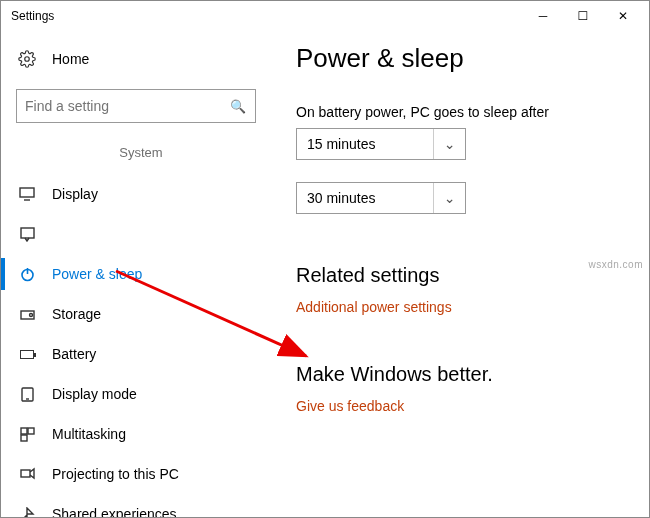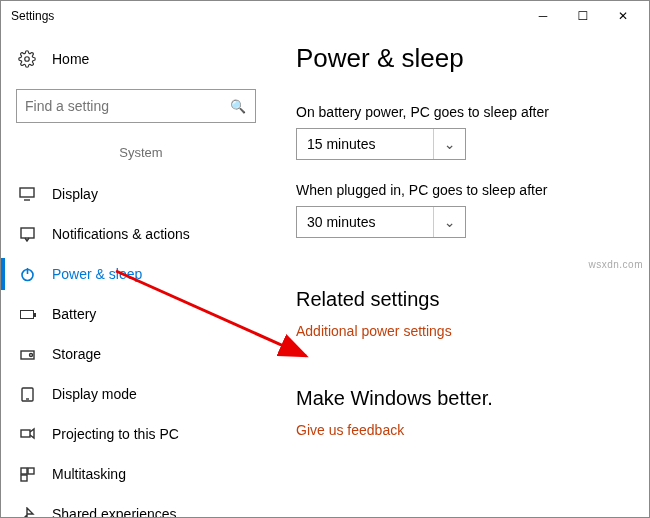--- a/index.html
+++ b/index.html
@@ -81,79 +81,78 @@
         <span class="label">Display</span>
       </div>
 
       <div class="nav-item">
         <span class="icon">
             <svg width="15" height="15" viewBox="0 0 15 15" fill="none" stroke="#333" stroke-width="1.4">
               <rect x="1" y="1" width="13" height="10"></rect>
               <path d="M5 11 L7 14 L9 11"></path>
             </svg>
           </span>
-        <span class="label">Notifications &amp; actions</span>
       </div>
 
       <div class="nav-item selected">
         <span class="icon">
             <svg width="15" height="15" viewBox="0 0 15 15" fill="none" stroke="#0078D7" stroke-width="1.6">
               <circle cx="7.5" cy="8" r="5.5"></circle>
               <line x1="7.5" y1="1" x2="7.5" y2="7"></line>
             </svg>
           </span>
         <span class="label">Power &amp; sleep</span>
       </div>
 
       <div class="nav-item">
         <span class="icon">
-            <span class="battery-icon"></span>
-          </span>
-        <span class="label">Battery</span>
-      </div>
-
-      <div class="nav-item">
-        <span class="icon">
             <svg width="15" height="15" viewBox="0 0 15 15" fill="none" stroke="#333" stroke-width="1.4">
               <rect x="1" y="4" width="13" height="8"></rect>
               <circle cx="11" cy="8" r="1.5"></circle>
             </svg>
           </span>
         <span class="label">Storage</span>
       </div>
 
       <div class="nav-item">
         <span class="icon">
+            <span class="battery-icon"></span>
+          </span>
+        <span class="label">Battery</span>
+      </div>
+
+      <div class="nav-item">
+        <span class="icon">
             <svg width="15" height="15" viewBox="0 0 15 15" fill="none" stroke="#333" stroke-width="1.4">
               <rect x="2" y="1" width="11" height="13" rx="1"></rect>
               <line x1="6" y1="12" x2="9" y2="12"></line>
             </svg>
           </span>
         <span class="label">Display mode</span>
-      </div>
-
-      <div class="nav-item">
-        <span class="icon">
-            <svg width="15" height="15" viewBox="0 0 15 15" fill="none" stroke="#333" stroke-width="1.4">
-              <rect x="1" y="3" width="9" height="7"></rect>
-              <path d="M10 5 L14 2 L14 11 L10 8"></path>
-            </svg>
-          </span>
-        <span class="label">Projecting to this PC</span>
       </div>
 
       <div class="nav-item">
         <span class="icon">
             <svg width="15" height="15" viewBox="0 0 15 15" fill="none" stroke="#333" stroke-width="1.4">
               <rect x="1" y="1" width="6" height="6"></rect>
               <rect x="8" y="1" width="6" height="6"></rect>
               <rect x="1" y="8" width="6" height="6"></rect>
             </svg>
           </span>
         <span class="label">Multitasking</span>
+      </div>
+
+      <div class="nav-item">
+        <span class="icon">
+            <svg width="15" height="15" viewBox="0 0 15 15" fill="none" stroke="#333" stroke-width="1.4">
+              <rect x="1" y="3" width="9" height="7"></rect>
+              <path d="M10 5 L14 2 L14 11 L10 8"></path>
+            </svg>
+          </span>
+        <span class="label">Projecting to this PC</span>
       </div>
 
       <div class="nav-item">
         <span class="icon">
             <svg width="15" height="15" viewBox="0 0 15 15" fill="none" stroke="#333" stroke-width="1.4">
               <path d="M7 1 L13 7 L7 7 Z M1 14 L7 8 L7 14 Z"></path>
             </svg>
           </span>
         <span class="label">Shared experiences</span>
       </div>
@@ -163,21 +162,20 @@
     <div class="main">
       <h1>Power &amp; sleep</h1>
 
 
       <div class="body-text">On battery power, PC goes to sleep after</div>
       <div class="select">
         <span>15 minutes</span>
         <span class="caret">⌄</span>
       </div>
 
-      <div class="body-text">When plugged in, PC goes to sleep after</div>
       <div class="select">
         <span>30 minutes</span>
         <span class="caret">⌄</span>
       </div>
 
       <div class="section-gap"></div>
       <h2>Related settings</h2>
       <span class="link">Additional power settings</span>
 
       <div class="section-gap"></div>

